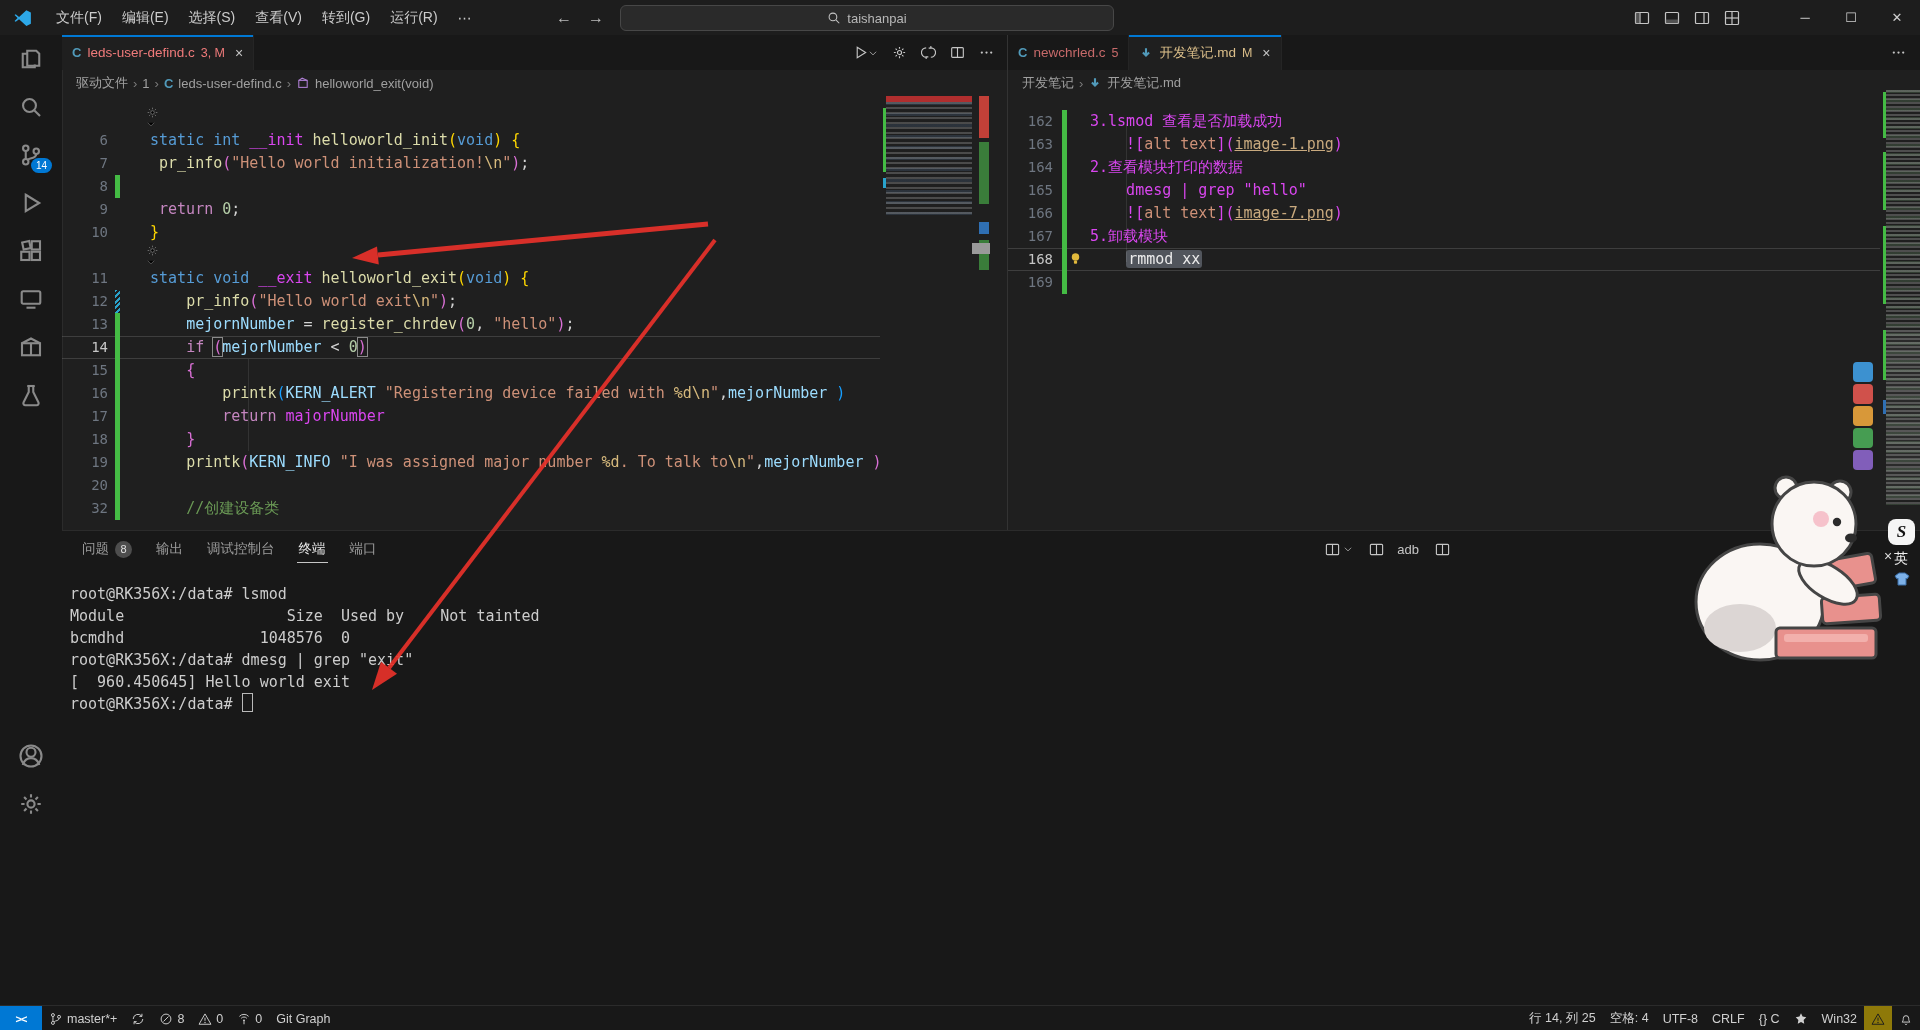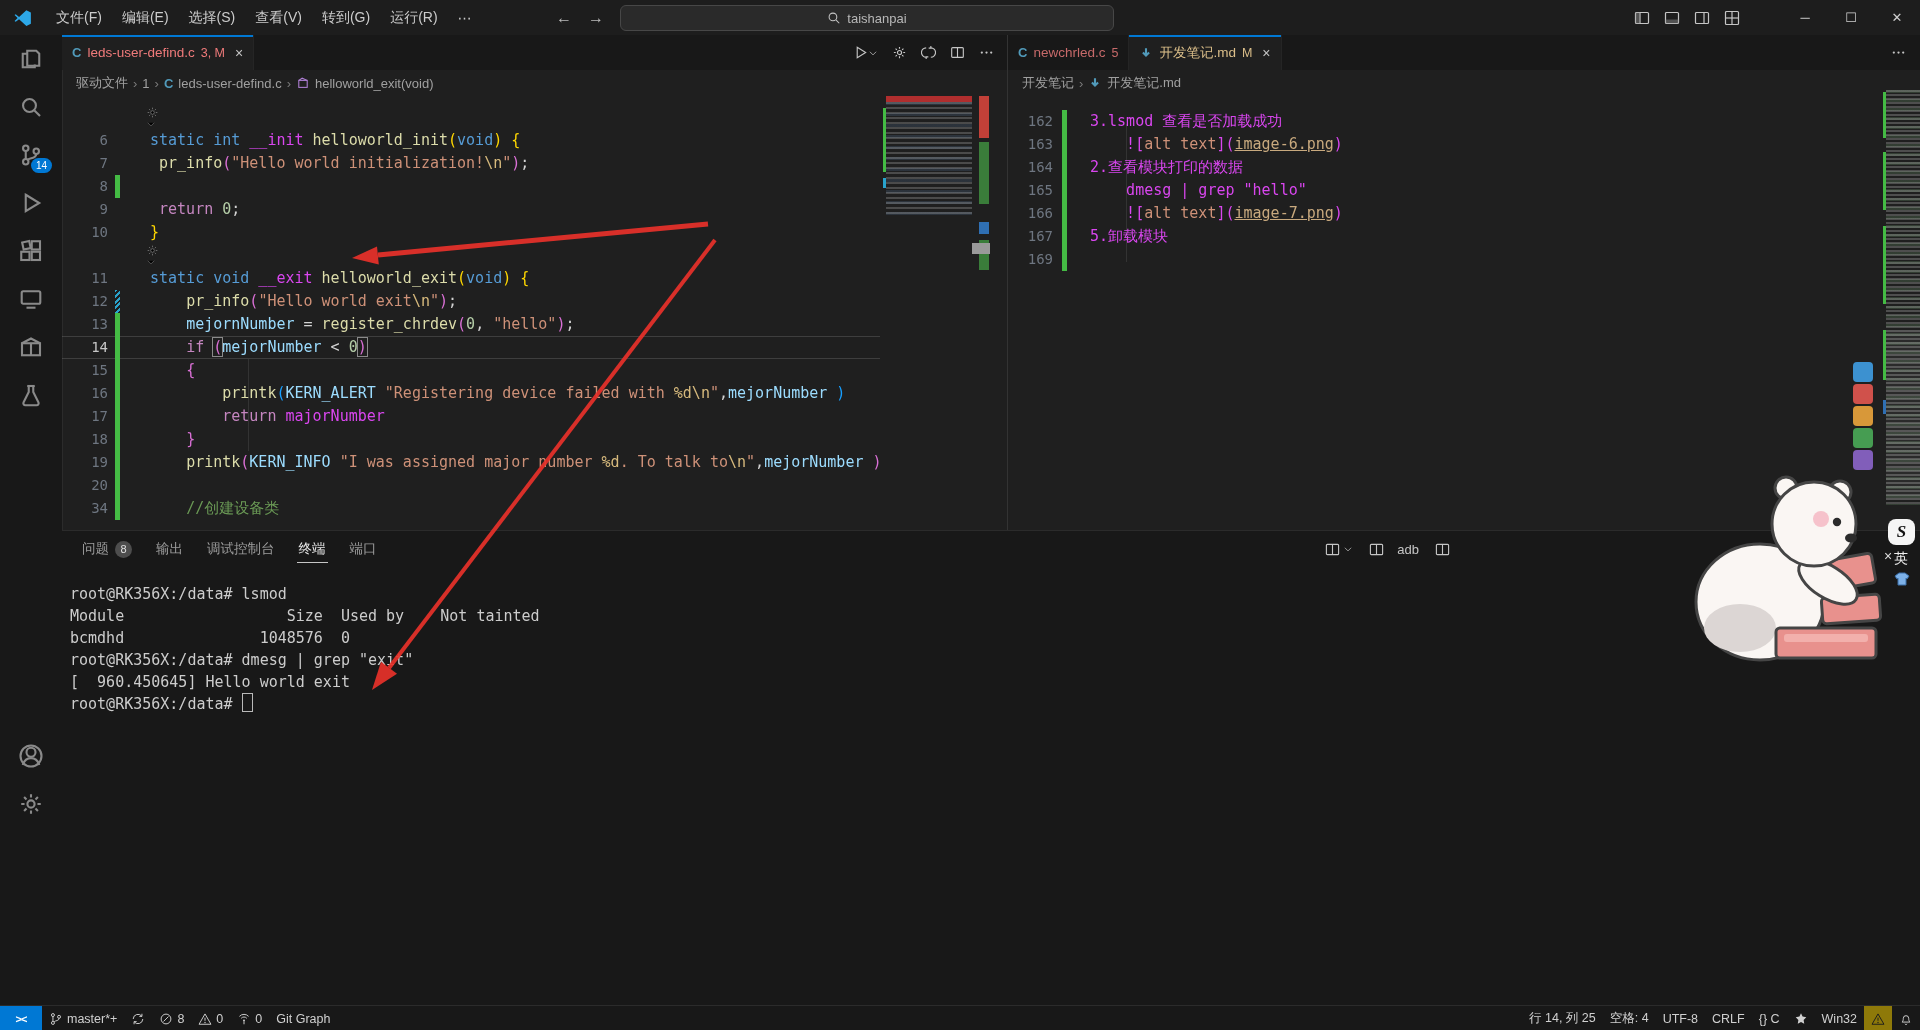--- a/index.html
+++ b/index.html
@@ -292,21 +292,21 @@
       <div class="line"><span class="ln" style="width:46px">11</span><span class="ltext" style="left:88px"><span class="tk-k">static</span><span class="tk-txt"> </span><span class="tk-k">void</span><span class="tk-txt"> __exit </span><span class="tk-fn">helloworld_exit</span><span class="tk-b1">(</span><span class="tk-k">void</span><span class="tk-b1">)</span><span class="tk-txt"> </span><span class="tk-b1">{</span></span></div>
       <div class="line"><span class="ln" style="width:46px">12</span><span class="dbar mod" style="left:53px"></span><span class="ltext" style="left:88px"><span class="tk-txt">    </span><span class="tk-fn">pr_info</span><span class="tk-b2">(</span><span class="tk-str">"Hello world exit</span><span class="tk-esc">\n</span><span class="tk-str">"</span><span class="tk-b2">)</span><span class="tk-pun">;</span></span></div>
       <div class="line"><span class="ln" style="width:46px">13</span><span class="dbar add" style="left:53px"></span><span class="ltext" style="left:88px"><span class="tk-txt">    </span><span class="tk-va">mejornNumber</span><span class="tk-pun"> = </span><span class="tk-fn">register_chrdev</span><span class="tk-b2">(</span><span class="tk-num">0</span><span class="tk-pun">, </span><span class="tk-str">"hello"</span><span class="tk-b2">)</span><span class="tk-pun">;</span></span></div>
       <div class="line cur"><span class="ln" style="width:46px">14</span><span class="dbar add" style="left:53px"></span><span class="ltext" style="left:88px"><span class="tk-txt">    </span><span class="tk-ctrl">if</span><span class="tk-txt"> </span><span class="tk-b2 boxed">(</span><span class="tk-va">mejorNumber</span><span class="tk-pun"> &lt; </span><span class="tk-num">0</span><span class="tk-b2 boxed">)</span></span></div>
       <div class="line"><span class="ln" style="width:46px">15</span><span class="dbar add" style="left:53px"></span><span class="ltext" style="left:88px"><span class="tk-txt">    </span><span class="tk-b2">{</span></span></div>
       <div class="line"><span class="ln" style="width:46px">16</span><span class="dbar add" style="left:53px"></span><span class="ltext" style="left:88px"><span class="tk-txt">        </span><span class="tk-fn">printk</span><span class="tk-b3">(</span><span class="tk-mac">KERN_ALERT</span><span class="tk-txt"> </span><span class="tk-str">"Registering device failed with </span><span class="tk-fmt">%d</span><span class="tk-esc">\n</span><span class="tk-str">"</span><span class="tk-pun">,</span><span class="tk-va">mejorNumber</span><span class="tk-txt"> </span><span class="tk-b3">)</span></span></div>
       <div class="line"><span class="ln" style="width:46px">17</span><span class="dbar add" style="left:53px"></span><span class="ltext" style="left:88px"><span class="tk-txt">        </span><span class="tk-ctrl">return</span><span class="tk-txt"> majorNumber</span></span></div>
       <div class="line"><span class="ln" style="width:46px">18</span><span class="dbar add" style="left:53px"></span><span class="ltext" style="left:88px"><span class="tk-txt">    </span><span class="tk-b2">}</span></span></div>
       <div class="line"><span class="ln" style="width:46px">19</span><span class="dbar add" style="left:53px"></span><span class="ltext" style="left:88px"><span class="tk-txt">    </span><span class="tk-fn">printk</span><span class="tk-b2">(</span><span class="tk-mac">KERN_INFO</span><span class="tk-txt"> </span><span class="tk-str">"I was assigned major number </span><span class="tk-fmt">%d</span><span class="tk-str">. To talk to</span><span class="tk-esc">\n</span><span class="tk-str">"</span><span class="tk-pun">,</span><span class="tk-va">mejorNumber</span><span class="tk-txt"> </span><span class="tk-b2">)</span></span></div>
       <div class="line"><span class="ln" style="width:46px">20</span><span class="dbar add" style="left:53px"></span><span class="ltext" style="left:88px"></span></div>
-      <div class="line"><span class="ln" style="width:46px">34</span><span class="dbar add" style="left:53px"></span><span class="ltext" style="left:88px"><span class="tk-txt">    </span><span class="tk-cmt">//创建设备类</span></span></div>
+      <div class="line"><span class="ln" style="width:46px">32</span><span class="dbar add" style="left:53px"></span><span class="ltext" style="left:88px"><span class="tk-txt">    </span><span class="tk-cmt">//创建设备类</span></span></div>
     </div>
   <div class="guide" style="left:186px;top:263px;height:92px"></div>
 </div>
 
 <div class="abs mmtex" style="left:886px;top:102px;width:86px;height:114px"></div>
 <div class="abs" style="left:886px;top:96px;width:86px;height:6px;background:#b02e2e"></div>
 <div class="abs" style="left:883px;top:108px;width:3px;height:64px;background:#44bb44"></div>
 <div class="abs" style="left:883px;top:178px;width:3px;height:10px;background:#29a3cc"></div>
 <div class="abs" style="left:979px;top:96px;width:10px;height:42px;background:#c24038"></div>
 <div class="abs" style="left:979px;top:142px;width:10px;height:62px;background:#3a7d3a"></div>
@@ -348,25 +348,29 @@
     <span class="ic">
       <svg width="14" height="14" viewBox="0 0 16 16">
         <path d="M8 2.5v8 M4.5 7.5L8 11l3.5-3.5" stroke="#519aba" stroke-width="2.4"></path>
       </svg>
     </span>
     <span>开发笔记.md</span>
   </div>
 <div class="editor" id="g1editor" style="left:1008px;width:872px;height:434px">
   <div id="g1lines" style="position:absolute;left:0;top:14px;width:872px">
       <div class="line"><span class="ln" style="width:45px">162</span><span class="dbar add" style="left:54px"></span><span class="ltext" style="left:82px"><span class="tk-txt">3.lsmod 查看是否加载成功</span></span></div>
-      <div class="line"><span class="ln" style="width:45px">163</span><span class="dbar add" style="left:54px"></span><span class="ltext" style="left:82px"><span class="tk-txt">    ![</span><span class="tk-str">alt text</span><span class="tk-txt">](</span><span class="tk-lnk">image-6.png</span><span class="tk-txt">)</span></span></div>
+      <div class="line"><span class="ln" style="width:45px">163</span><span class="dbar add" style="left:54px"></span><span class="ltext" style="left:82px"><span class="tk-txt">    ![</span><span class="tk-str">alt text</span><span class="tk-txt">](</span><span class="tk-lnk">image-1.png</span><span class="tk-txt">)</span></span></div>
       <div class="line"><span class="ln" style="width:45px">164</span><span class="dbar add" style="left:54px"></span><span class="ltext" style="left:82px"><span class="tk-txt">2.查看模块打印的数据</span></span></div>
       <div class="line"><span class="ln" style="width:45px">165</span><span class="dbar add" style="left:54px"></span><span class="ltext" style="left:82px"><span class="tk-txt">    dmesg | grep "hello"</span></span></div>
       <div class="line"><span class="ln" style="width:45px">166</span><span class="dbar add" style="left:54px"></span><span class="ltext" style="left:82px"><span class="tk-txt">    ![</span><span class="tk-str">alt text</span><span class="tk-txt">](</span><span class="tk-lnk">image-7.png</span><span class="tk-txt">)</span></span></div>
       <div class="line"><span class="ln" style="width:45px">167</span><span class="dbar add" style="left:54px"></span><span class="ltext" style="left:82px"><span class="tk-txt">5.卸载模块</span></span></div>
+      <div class="line cur"><span class="ln" style="width:45px">168</span><span class="dbar add" style="left:54px"></span><span class="bulb" style="left:60px"><svg width="15" height="15" viewBox="0 0 16 16">
+            <circle cx="8" cy="6.5" r="4" fill="#e2b93c" stroke="none"></circle>
+            <rect x="6.3" y="10.5" width="3.4" height="3" rx="1" fill="#e2b93c" stroke="none"></rect>
+          </svg></span><span class="ltext" style="left:82px"><span class="tk-txt">    </span><span class="tk-sel">rmmod xx</span></span></div>
       <div class="line"><span class="ln" style="width:45px">169</span><span class="dbar add" style="left:54px"></span><span class="ltext" style="left:82px"></span></div>
     </div>
   <div class="guide" style="left:118px;top:28px;height:138px"></div>
 </div>
 
 <div class="abs mmtex2" style="left:1886px;top:90px;width:34px;height:415px"></div>
 <div class="abs" style="left:1883px;top:92px;width:3px;height:46px;background:#44bb44"></div>
 <div class="abs" style="left:1883px;top:152px;width:3px;height:58px;background:#44bb44"></div>
 <div class="abs" style="left:1883px;top:226px;width:3px;height:78px;background:#44bb44"></div>
 <div class="abs" style="left:1883px;top:330px;width:3px;height:50px;background:#44bb44"></div>

